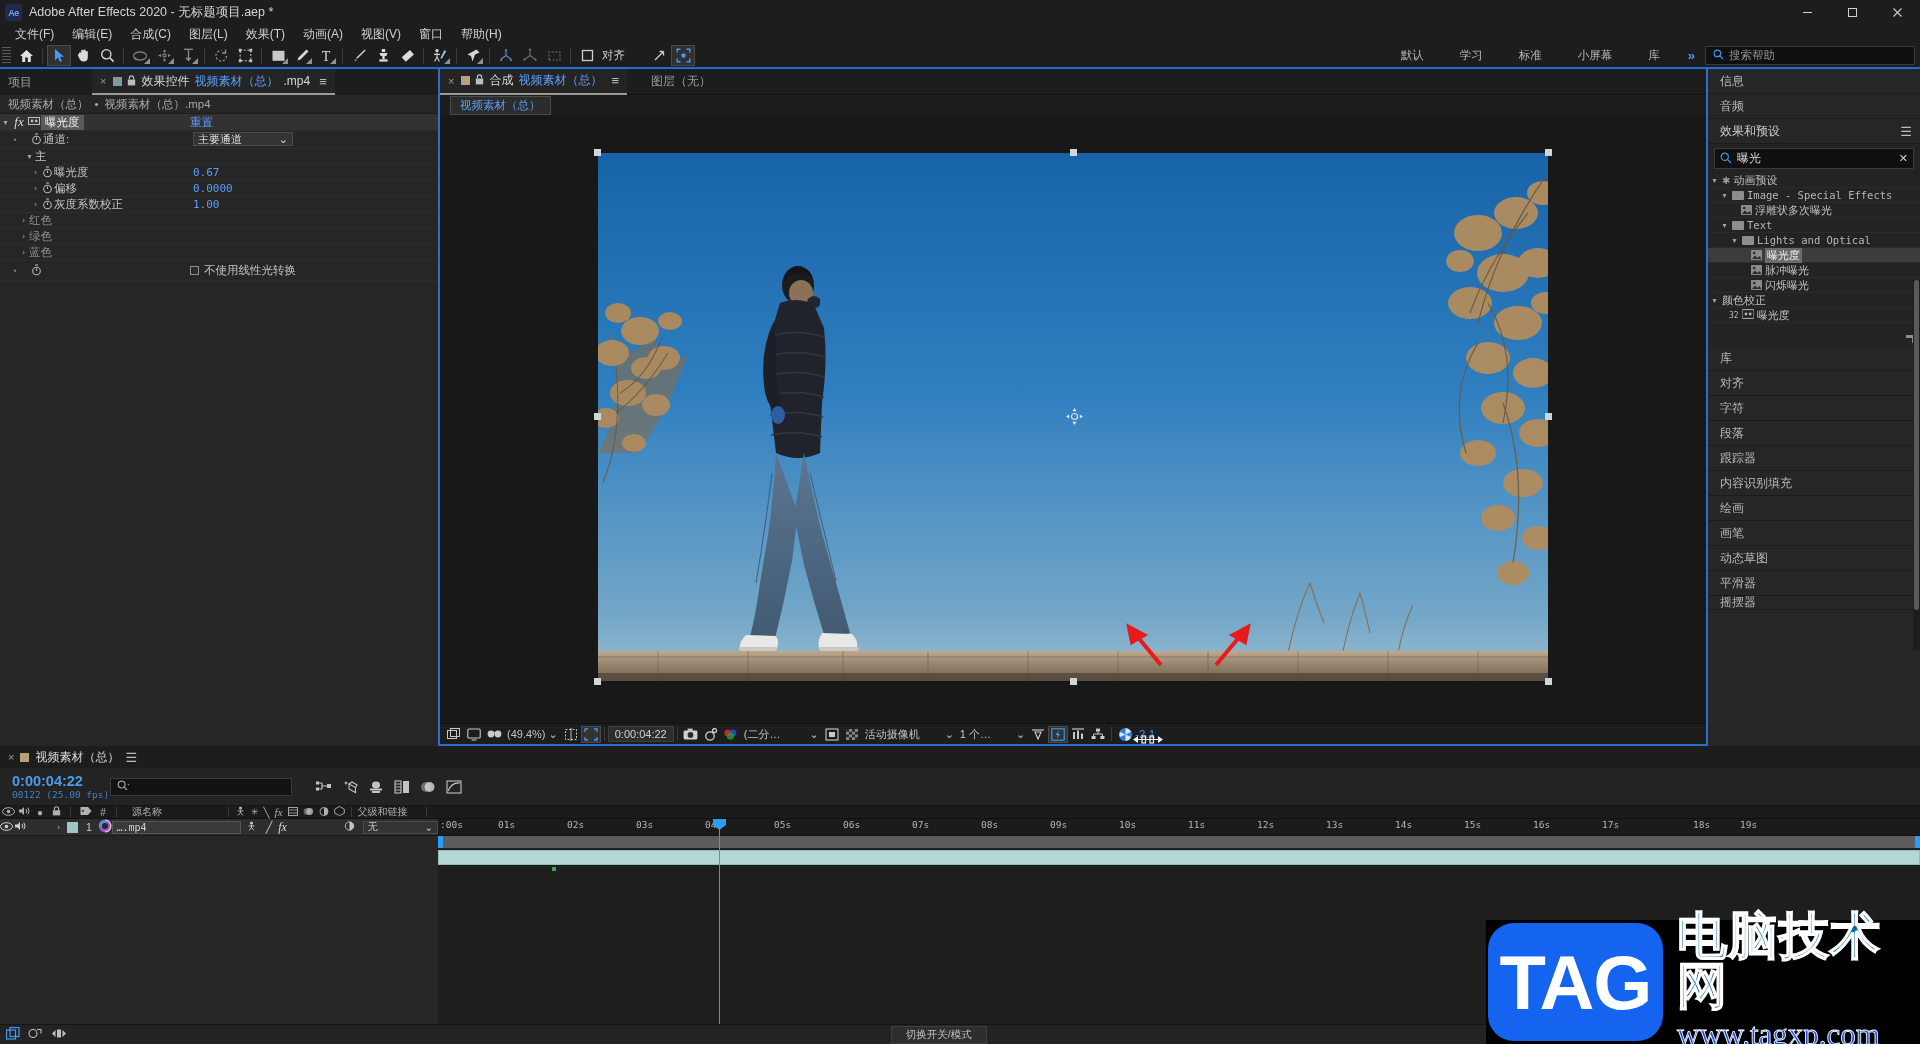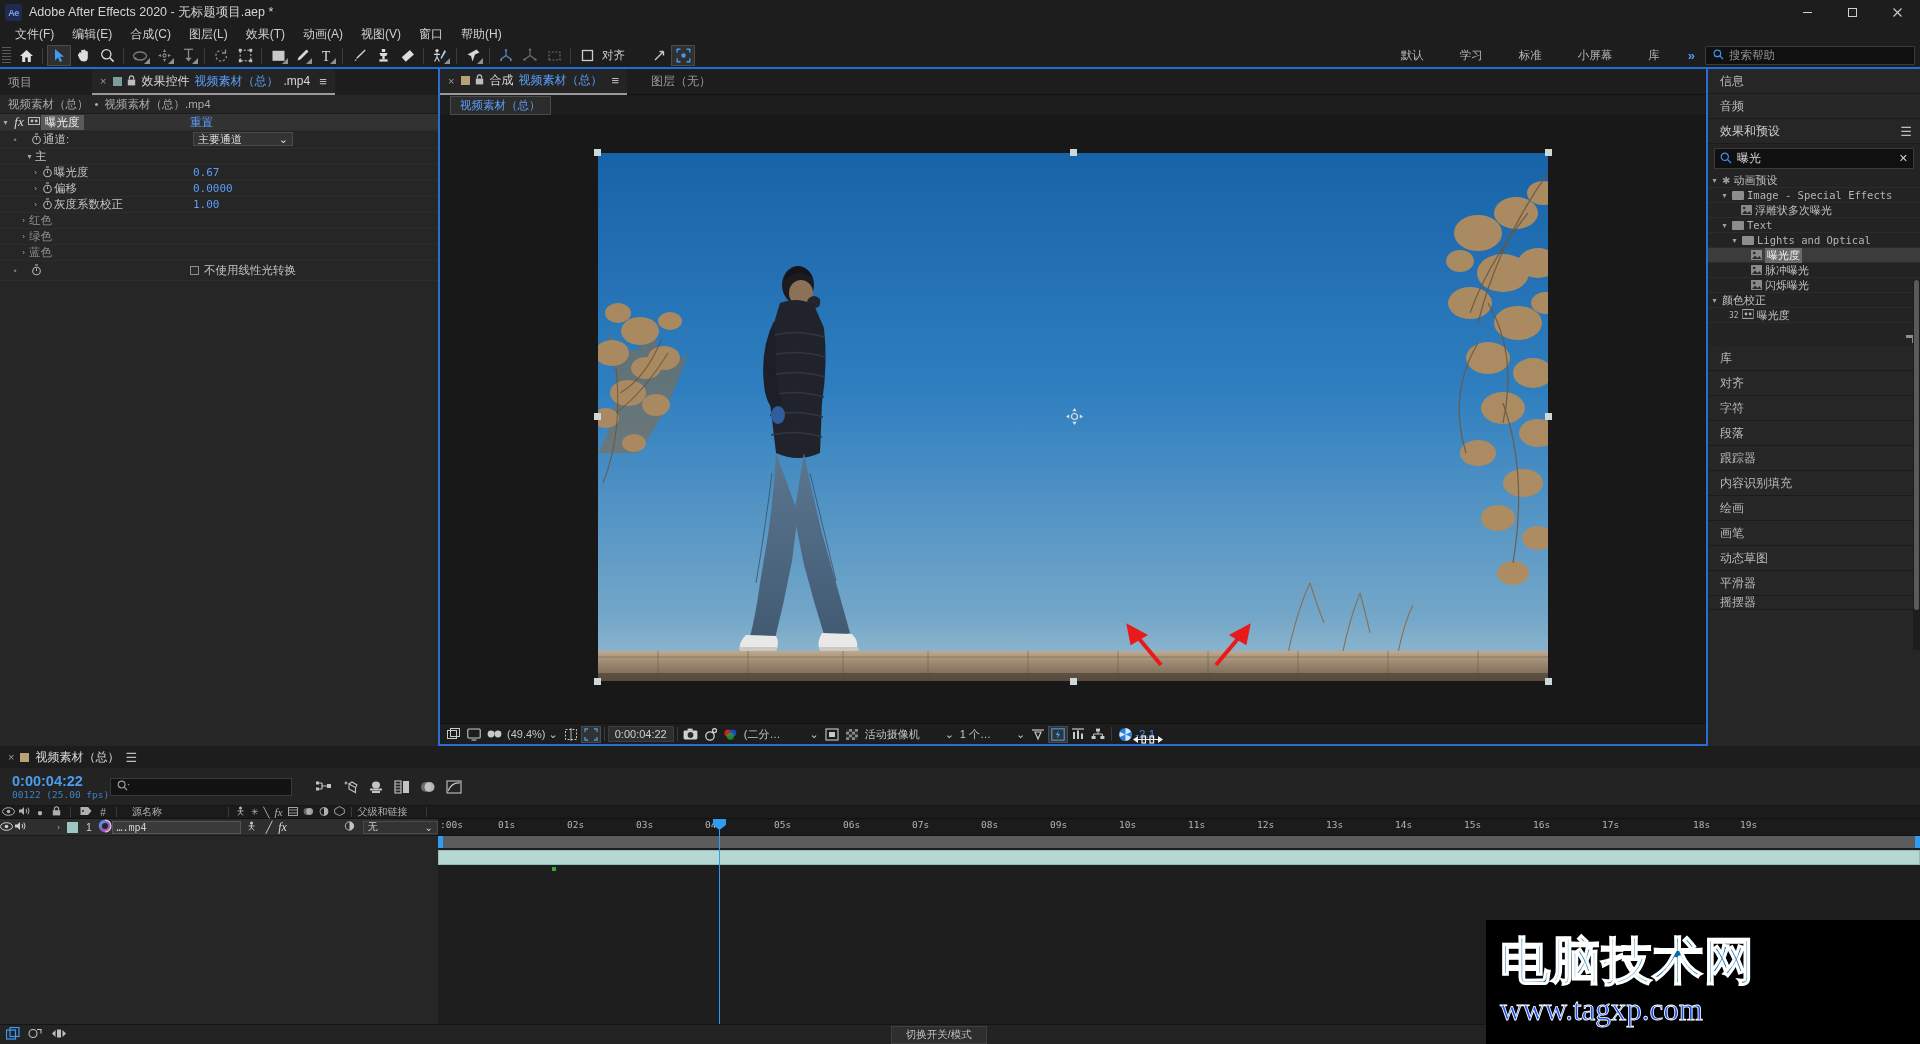--- a/index.html
+++ b/index.html
@@ -1284,19 +1284,20 @@
             <rect x="5" y="2.5" width="4" height="8" fill="#c0c0c0"></rect>
           </svg>
       </span>
       <span class="toggle-chip" style="margin:0 auto">切换开关/模式</span>
       <span style="margin-right:12px;color:#b0b0b0;font-size:9px">▲</span>
       <span style="color:#b0b0b0;font-size:13px">○────────</span>
     </div>
   </div>
 
   <div class="wm">
+    <div class="wm-badge">TAG</div>
     <div class="wm-right">
       <div class="wm-cn">电脑技术网</div>
       <div class="wm-url">www.tagxp.com</div>
     </div>
   </div>
 
 </div>
 
 </body></html>

